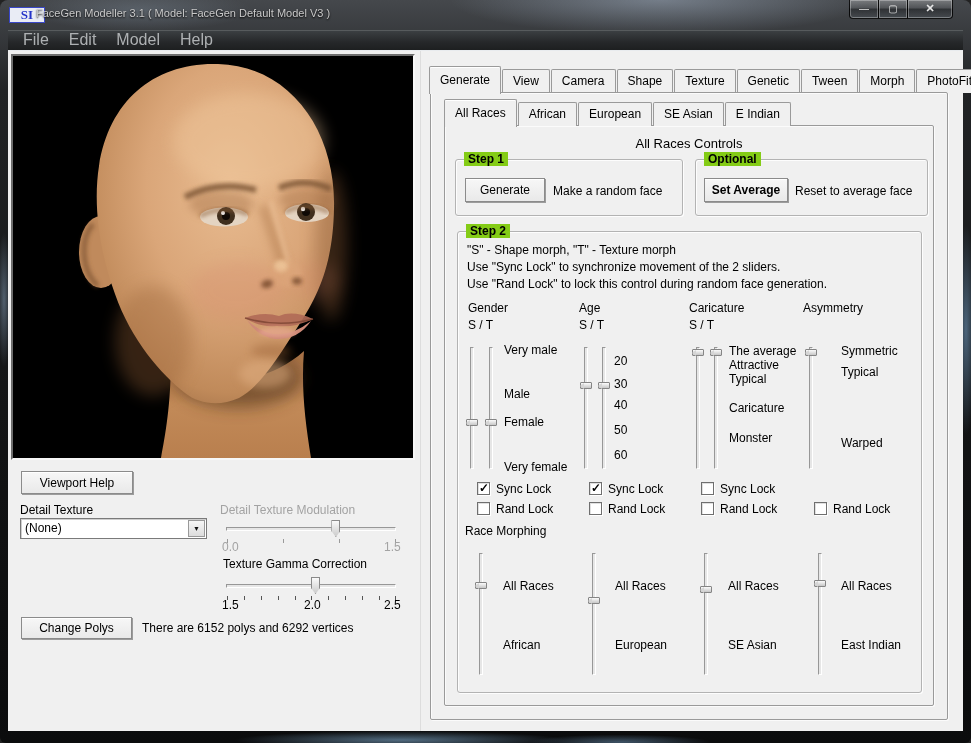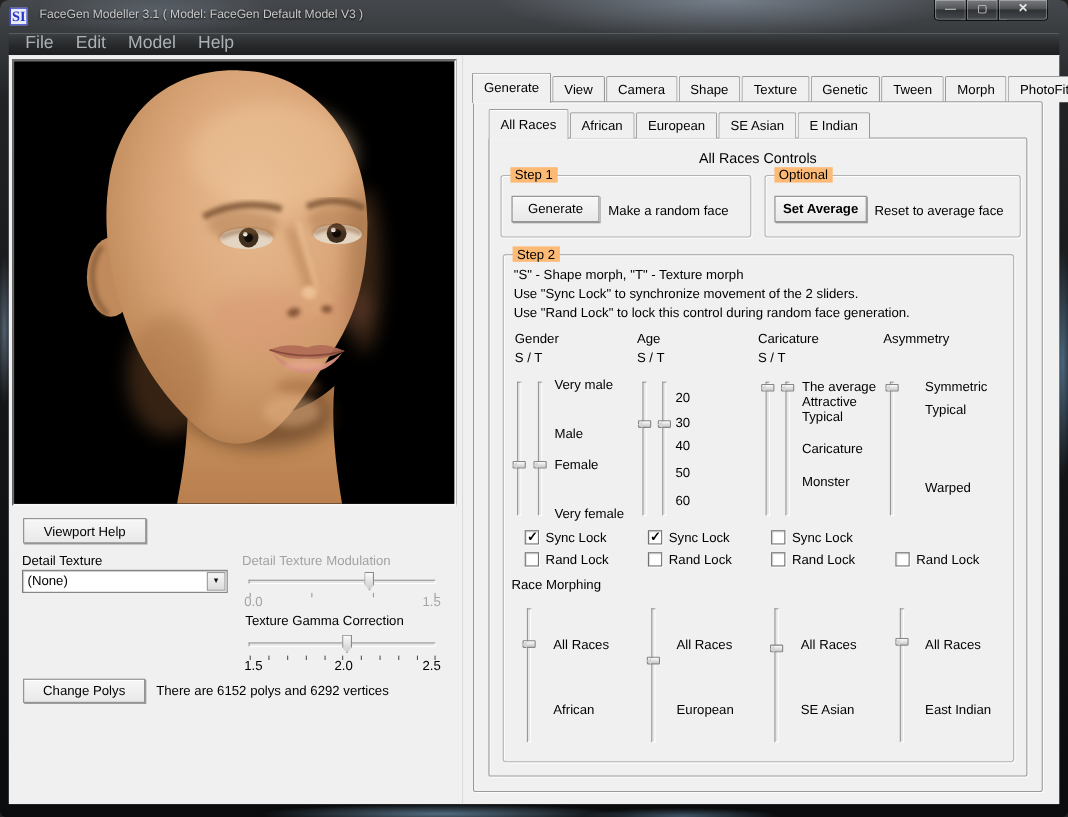--- a/index.html
+++ b/index.html
@@ -12,21 +12,21 @@
       radial-gradient(ellipse 300px 50px at 660px 0px, rgba(205,225,250,.35), transparent 70%),
       radial-gradient(ellipse 160px 30px at 140px 10px, rgba(160,180,200,.25), transparent 70%),
       radial-gradient(ellipse 14px 140px at 966px 330px, rgba(120,165,205,.55), transparent 75%),
       radial-gradient(ellipse 10px 90px at 4px 300px, rgba(150,180,210,.45), transparent 75%),
       radial-gradient(ellipse 220px 12px at 400px 740px, rgba(150,200,240,.5), transparent 75%),
       radial-gradient(ellipse 120px 10px at 620px 742px, rgba(140,190,235,.4), transparent 75%),
       linear-gradient(180deg,#45484c 0%,#212325 12%,#131415 55%,#0b0c0d 100%);
   }
   
   .titlebar{ position:absolute; left:0; top:0; width:100%; height:30px; display:flex; align-items:center; }
-  .app-icon{ position:absolute; left:9px; top:7px; width:16px; height:16px; background:#e9ecf5;
+  .app-icon{ position:absolute; left:9px; top:7px; width:36px; height:16px; background:#e9ecf5;
     border:1px solid #3947c8; color:#2433c9; font-family:"Liberation Serif",serif; font-weight:bold;
     font-size:13px; text-align:center; line-height:14px; }
   .title-text{ position:absolute; left:36px; top:7px; color:#c9c9c9; font-size:11px; white-space:nowrap;
     text-shadow:0 1px 2px #000; }
   .win-btns{ position:absolute; right:18px; top:0; display:flex; }
   .winbtn{ height:19px; color:#e6e6e6; font-size:10px; line-height:17px; text-align:center;
     background:linear-gradient(rgba(255,255,255,.28),rgba(255,255,255,.08) 45%,rgba(0,0,0,.28) 50%,rgba(90,100,110,.28));
     border:1px solid rgba(0,0,0,.85); border-top:none; box-shadow:inset 0 0 0 1px rgba(255,255,255,.3);
     margin-left:-1px; cursor:default; }
   .winbtn.min{ width:30px; border-radius:0 0 0 4px; }
@@ -44,21 +44,21 @@
   
   .viewport{ position:absolute; left:3px; top:3px; width:404px; height:406px; background:#000;
     border:2px solid; border-color:#6e6e6e #f7f7f7 #f7f7f7 #6e6e6e; }
   
   .btn{ position:absolute; display:flex; align-items:center; justify-content:center;
     background:linear-gradient(#f7f7f7,#e9e9e9); border:1px solid #8b8b8b;
     box-shadow:1px 1px 0 rgba(100,100,100,.6), inset 0 1px 0 #fff; font-size:12px; }
   
   .groupbox{ position:absolute; border:1px solid #b3b3b3; border-radius:3px;
     box-shadow:inset 1px 1px 0 #fdfdfd, 1px 1px 0 #fdfdfd; }
-  .gb-caption{ position:absolute; top:-8px; left:8px; background:#fdba74; padding:0 4px; font-size:12px; }
+  .gb-caption{ position:absolute; top:-8px; left:8px; background:#84cc16; padding:0 4px; font-size:12px;font-weight:bold; }
   .lbl{ position:absolute; white-space:nowrap; font-size:12px; }
   .lbl.dim{ color:#a3a3a3; }
   .center-title{ position:absolute; text-align:center; font-size:13px; }
   
   .tabrow{ position:absolute; display:flex; align-items:flex-end; }
   .tab{ height:24px; line-height:23px; padding:0 10px; border:1px solid #9a9a9a; border-bottom:none;
     border-radius:2px 2px 0 0; background:#f0f0f0; margin-right:1px; position:relative; font-size:12px; }
   .tab.active{ height:28px; line-height:26px; z-index:3; margin-bottom:-1px; box-shadow:inset 0 1px 0 #fff; }
   .page{ position:absolute; background:#f0f0f0; border:1px solid #9a9a9a; border-radius:2px;
     box-shadow:inset 1px 1px 0 #fbfbfb, 1px 1px 0 #fbfbfb; }

